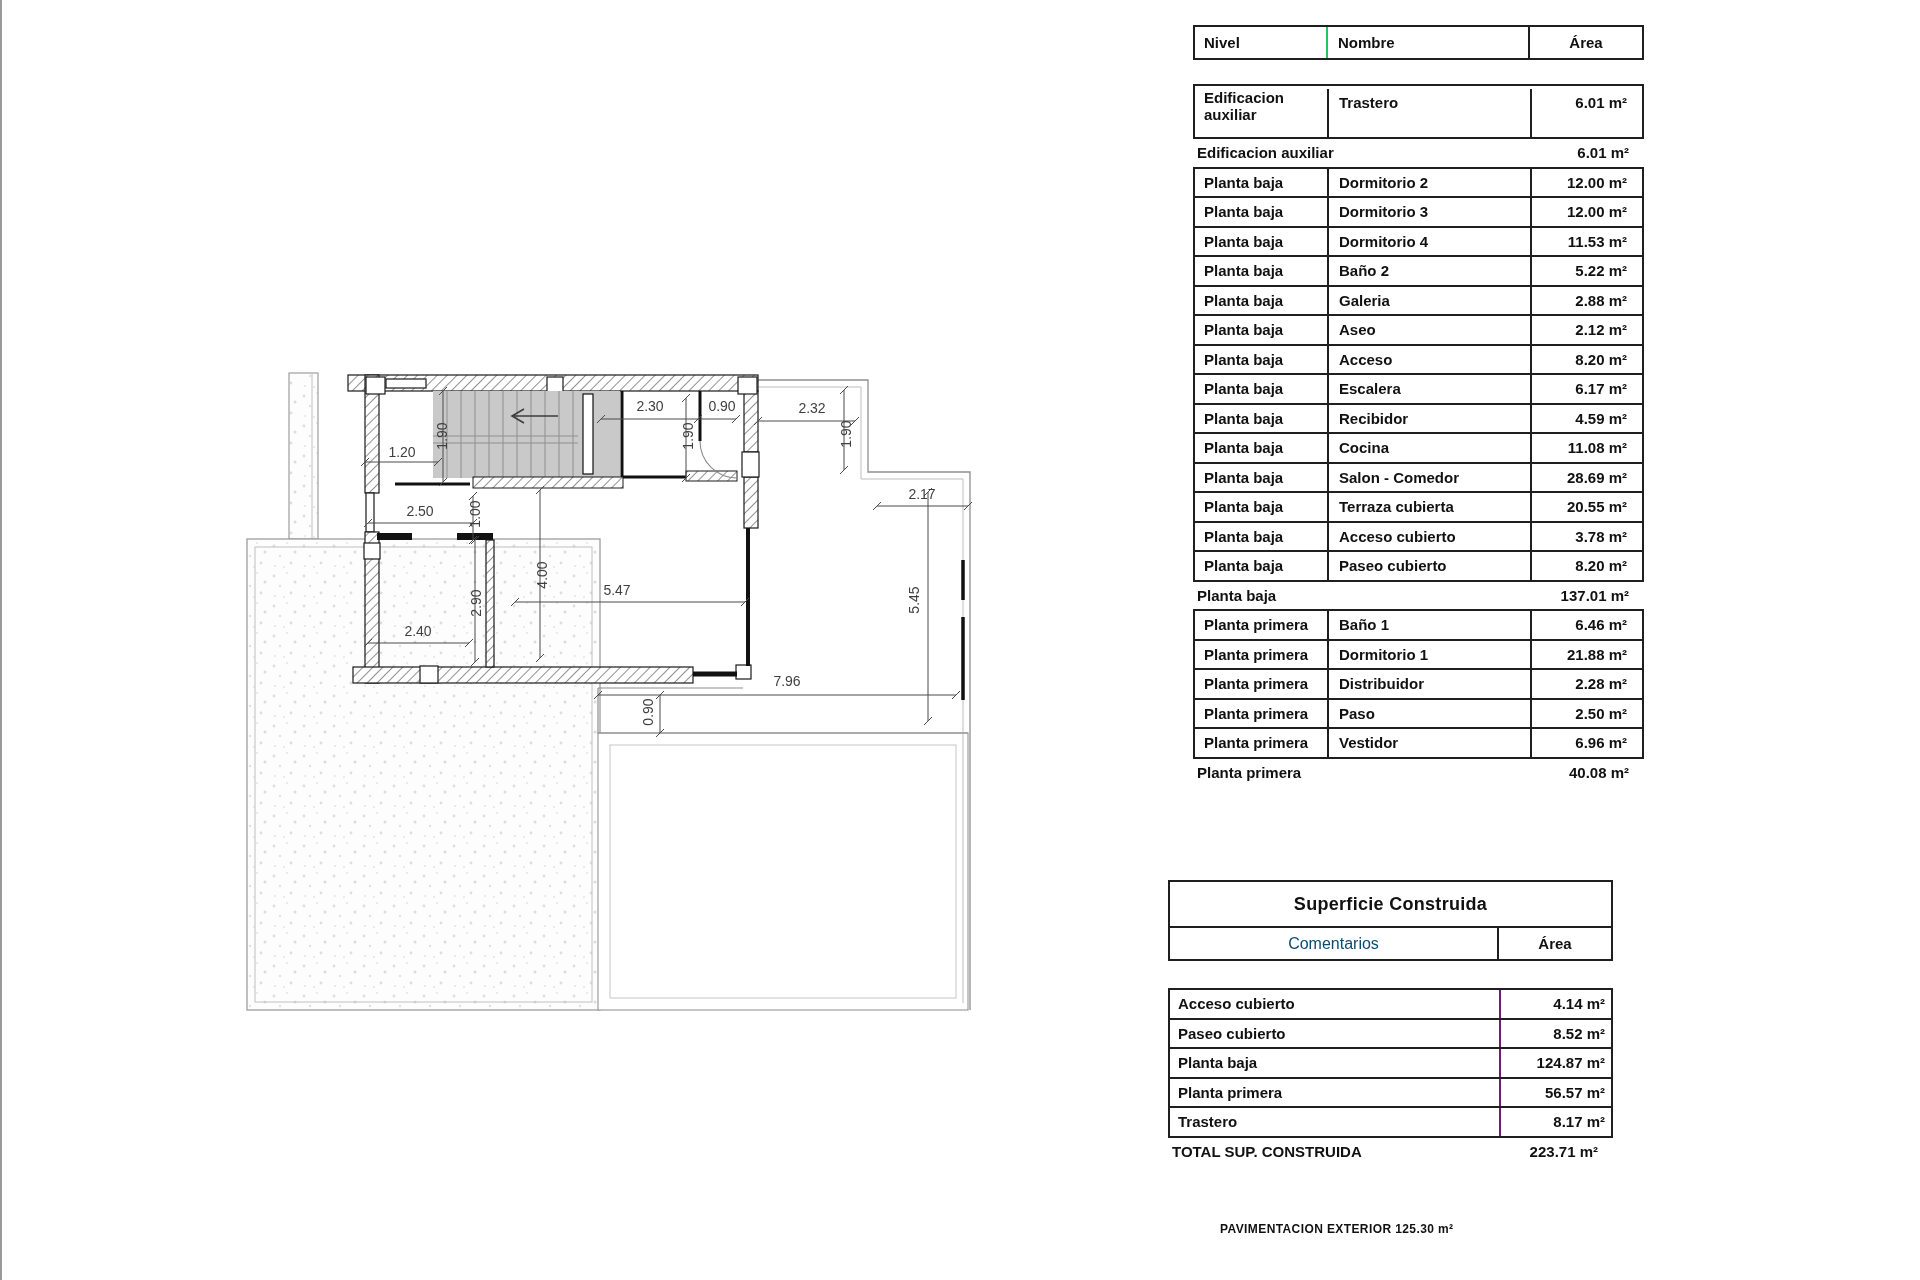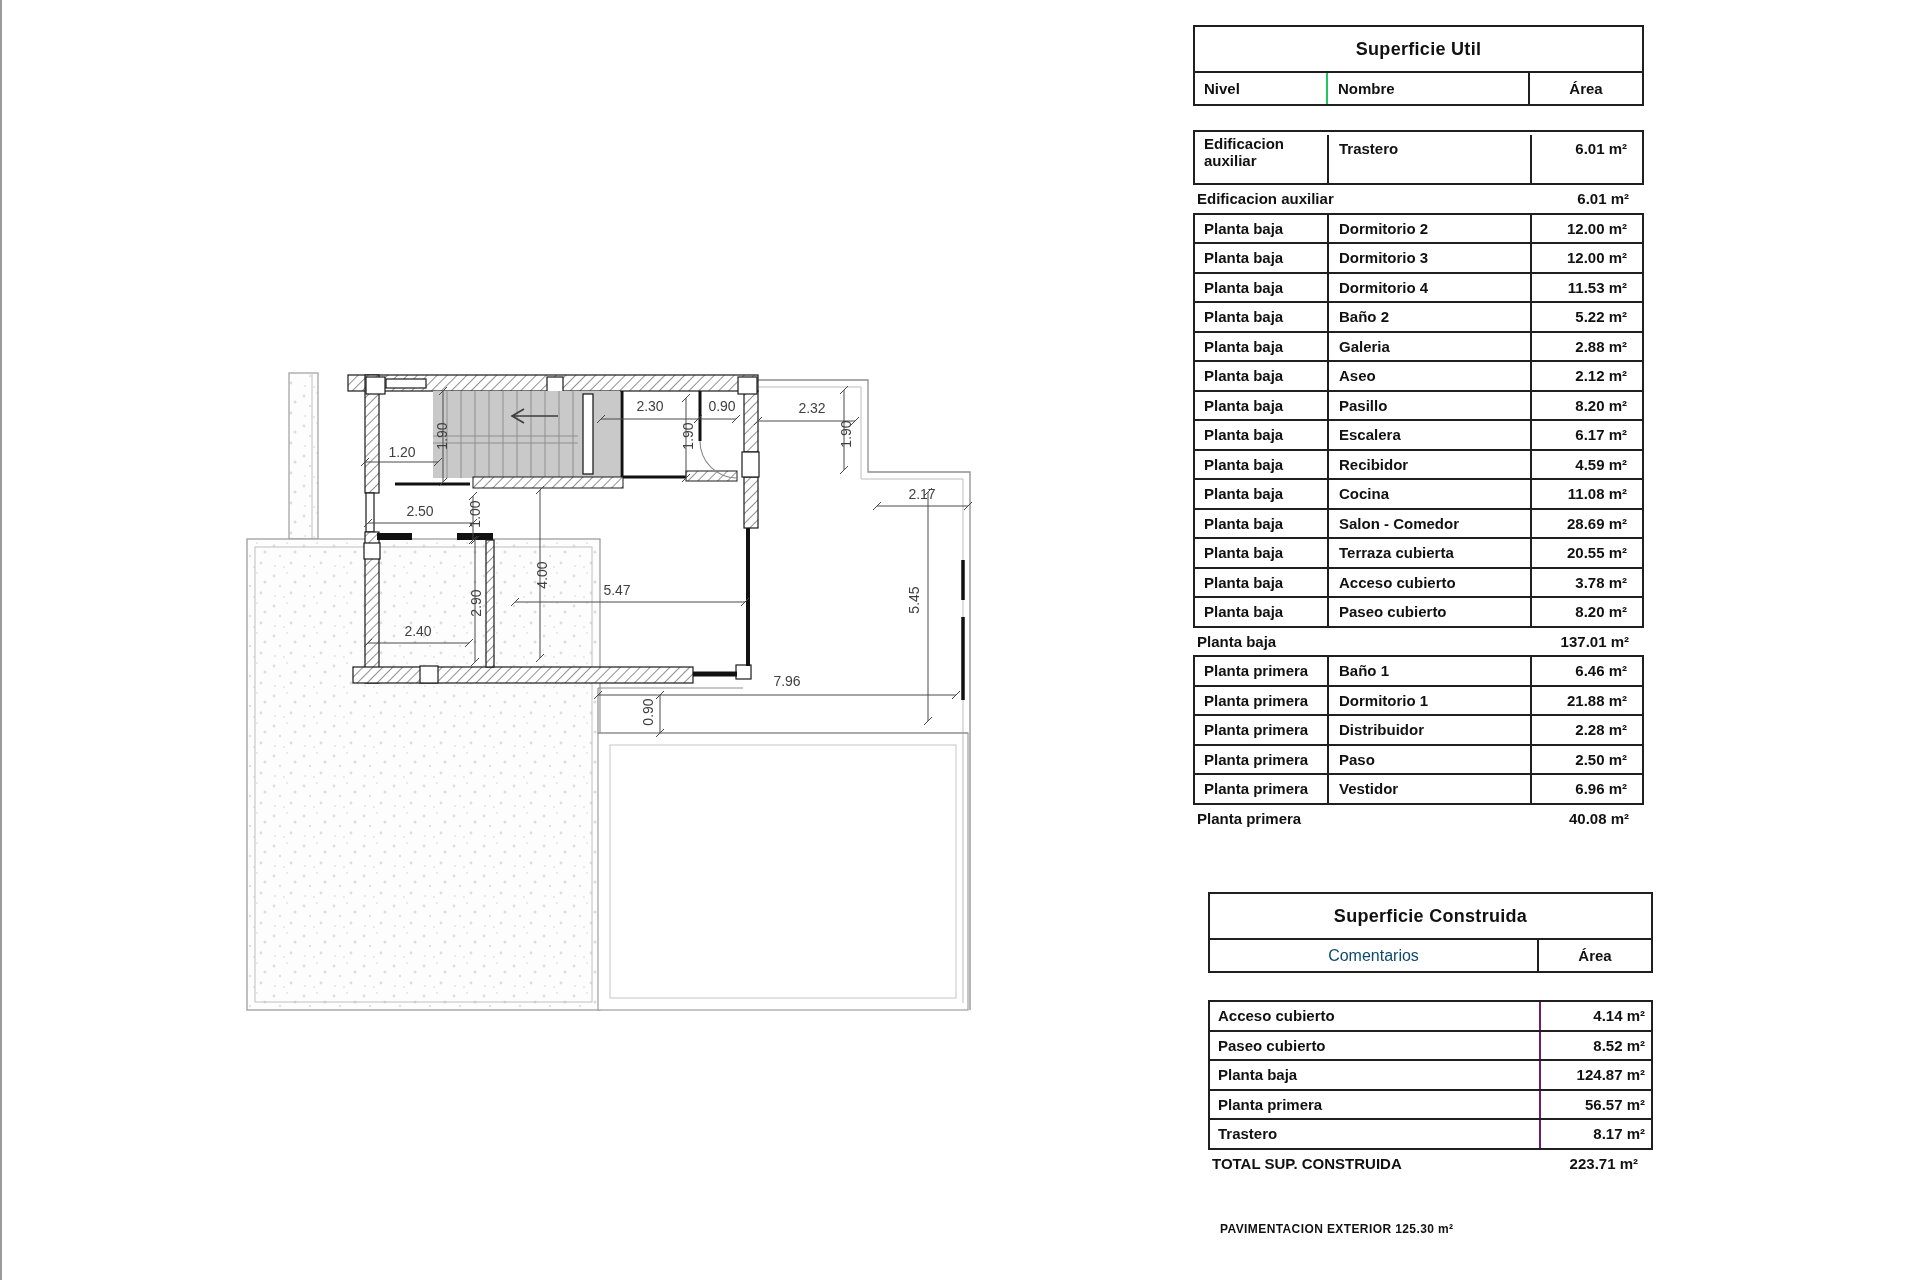--- a/index.html
+++ b/index.html
@@ -2,21 +2,21 @@
 <html><head>
 <meta charset="utf-8">
 <style>
   html,body{margin:0;padding:0;background:#ffffff;}
   body{width:1920px;height:1280px;position:relative;font-family:"Liberation Sans",sans-serif;color:#111;overflow:hidden;}
   #plan-svg{position:absolute;left:0;top:0;z-index:1;}
   .dimtxt{font-family:"Liberation Sans",sans-serif;font-size:14px;fill:#3f3f3f;}
   
   .tbl{position:absolute;z-index:2;}
   .t1{left:1193px;top:25px;width:451px;}
-  .t2{left:1208px;top:880px;width:445px;margin-top:12px;}
+  .t2{left:1168px;top:880px;width:445px;}
   .thead{border:2px solid #1f1f1f;background:#fff;}
   .ttitle{height:44px;display:flex;align-items:center;justify-content:center;
           font-size:18px;font-weight:bold;border-bottom:2px solid #1f1f1f;letter-spacing:.3px;}
   .tcols{display:flex;height:31px;align-items:center;font-size:15px;font-weight:bold;}
   .t1 .hc0{width:131px;padding-left:9px;box-sizing:border-box;}
   .t1 .hc1{width:202px;padding-left:10px;box-sizing:border-box;border-left:2px solid #22c55e;align-self:stretch;display:flex;align-items:center;}
   .t1 .hc2{flex:1;text-align:center;border-left:2px solid #1f1f1f;align-self:stretch;display:flex;align-items:center;justify-content:center;}
   .t2 .hc0{width:327px;text-align:center;font-weight:normal;font-size:16px;color:#0c4a6e;}
   .t2 .hc2{flex:1;text-align:center;border-left:2px solid #1f1f1f;align-self:stretch;display:flex;align-items:center;justify-content:center;}
   .group{border:2px solid #1f1f1f;background:#fff;}
@@ -171,21 +171,20 @@
     <text class="dimtxt" x="851" y="434" transform="rotate(-90 851 434)">1.90</text>
     <text class="dimtxt" x="922" y="499">2.17</text>
     <text class="dimtxt" x="919" y="600" transform="rotate(-90 919 600)">5.45</text>
     <text class="dimtxt" x="787" y="686">7.96</text>
     <text class="dimtxt" x="653" y="712" transform="rotate(-90 653 712)">0.90</text>
   </g>
 </svg>
 
 <div class="tbl t1">
   <div class="thead">
-    <div class="ttitle">Superficie Util</div>
     <div class="tcols">
       <div class="hc0">Nivel</div>
       <div class="hc1">Nombre</div>
       <div class="hc2">Área</div>
     </div>
   </div>
   <div class="gap24"></div>
   <div class="group">
     <div class="trow tall">
       <div class="tc0">Edificacion auxiliar</div>
@@ -223,21 +222,21 @@
         <div class="tc1">Galeria</div>
         <div class="tc2">2.88 m²</div>
       </div>
       <div class="trow">
         <div class="tc0">Planta baja</div>
         <div class="tc1">Aseo</div>
         <div class="tc2">2.12 m²</div>
       </div>
       <div class="trow">
         <div class="tc0">Planta baja</div>
-        <div class="tc1">Pasillo</div>
+        <div class="tc1">Acceso</div>
         <div class="tc2">8.20 m²</div>
       </div>
       <div class="trow">
         <div class="tc0">Planta baja</div>
         <div class="tc1">Escalera</div>
         <div class="tc2">6.17 m²</div>
       </div>
       <div class="trow">
         <div class="tc0">Planta baja</div>
         <div class="tc1">Recibidor</div>

